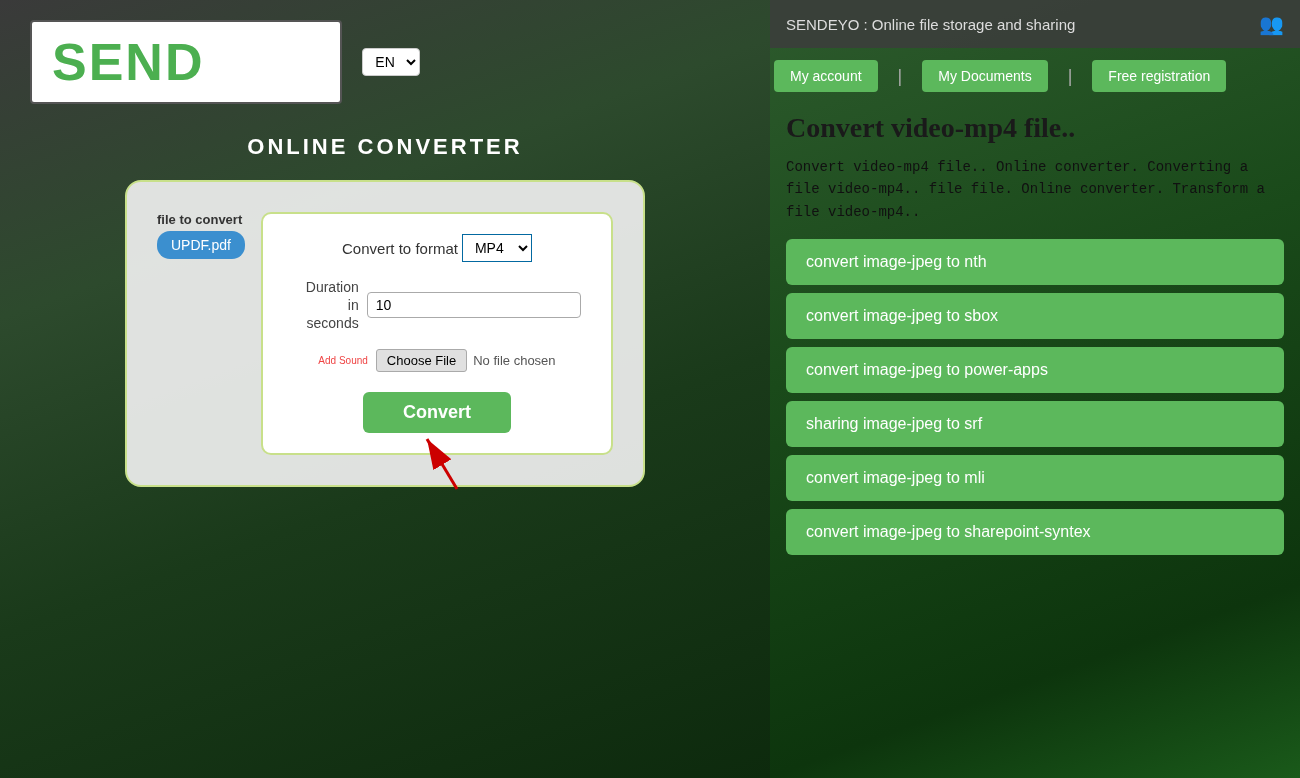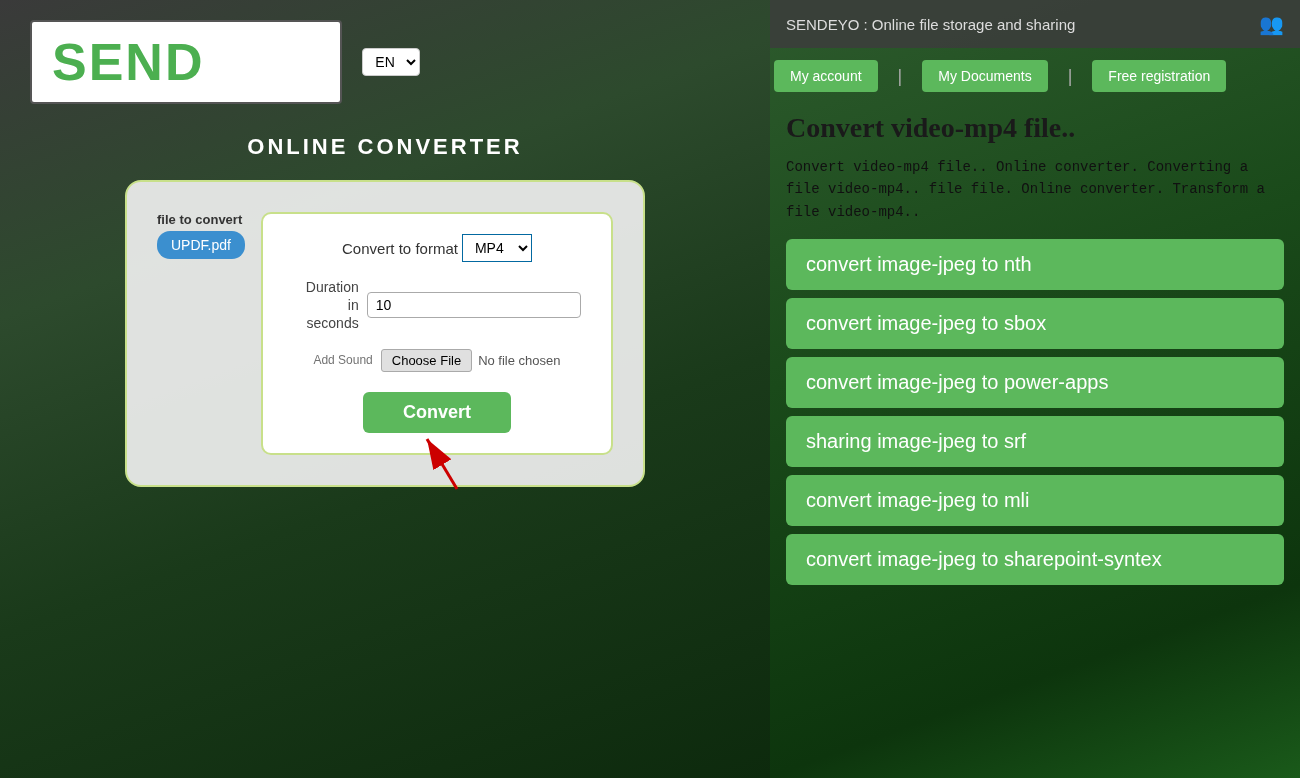--- a/index.html
+++ b/index.html
@@ -173,22 +173,22 @@
 
     .sound-row {
       display: flex;
       align-items: center;
       gap: 8px;
       width: 100%;
       justify-content: center;
     }
 
     .sound-row label {
-      font-size: 12px;
-      color: #737373;
+      font-size: 10px;
+      color: #ef4444;
     }
 
     .file-input-container {
       display: flex;
       align-items: center;
       gap: 6px;
       justify-content: center;
     }
 
     .choose-file-btn {
@@ -325,21 +325,21 @@
       gap: 8px;
       overflow-y: auto;
     }
 
     .link-btn {
       background: #5cb85c;
       color: white;
       border: none;
       border-radius: 6px;
       padding: 14px 20px;
-      font-size: 20px;
+      font-size: 16px;
       text-align: left;
       cursor: pointer;
       width: 100%;
     }
 
     .left-content-wrapper {
       position: relative;
       z-index: 2;
       width: 100%;
       display: flex;

